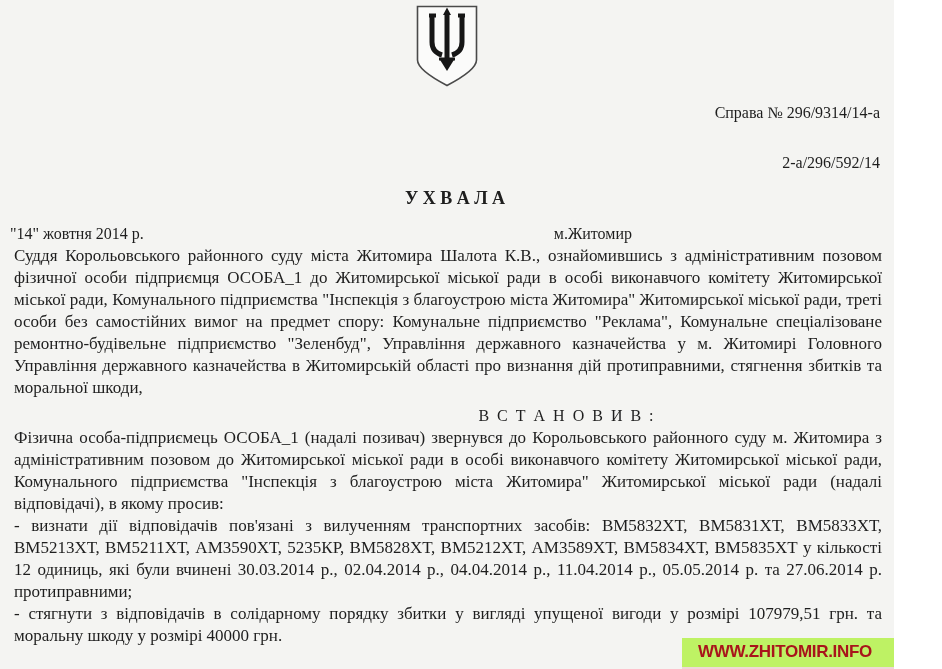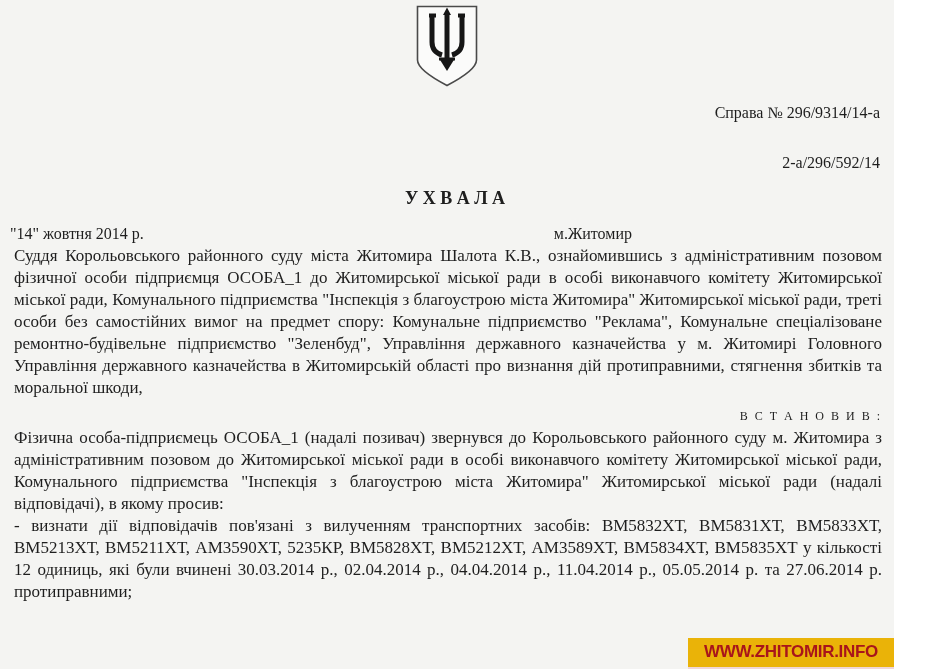--- a/index.html
+++ b/index.html
@@ -54,31 +54,31 @@
     line-height: 22px;
     text-align: justify;
   }
   .body-text p { margin: 0; }
   .p1 { margin-top: 16px; }
   .p2 { margin-top: 14px; }
   .p3 { margin-top: 12px; }
   .p4 { margin-top: 10px; }
   .section-heading {
     margin: 6px 0 0 238px;
-    font-size: 12px;
+    font-size: 16px;
     line-height: 22px;
     letter-spacing: 2px;
-    text-align: right;
+    text-align: center;
   }
   .watermark {
     position: absolute;
     right: 0;
     bottom: 0;
-    background: #eab308;
-    padding: 4px 16px 5px 16px;
+    background: #bef264;
+    padding: 4px 22px 5px 16px;
     font-family: "Liberation Sans", sans-serif;
     font-weight: bold;
     font-size: 17px;
     letter-spacing: -0.3px;
     border-bottom: 2px solid #efd6d6;
   }
 </style>
 </head>
 <body>
 
@@ -110,17 +110,18 @@
   <div class="date-row">
     <span>"14" жовтня 2014 р.</span>
     <span class="city">м.Житомир</span>
   </div>
 
   <div class="body-text">
     <p class="p1">Суддя Корольовського районного суду міста Житомира Шалота К.В., ознайомившись з адміністративним позовом фізичної особи підприємця ОСОБА_1 до Житомирської міської ради в особі виконавчого комітету Житомирської міської ради, Комунального підприємства "Інспекція з благоустрою міста Житомира" Житомирської міської ради, треті особи без самостійних вимог на предмет спору: Комунальне підприємство "Реклама", Комунальне спеціалізоване ремонтно-будівельне підприємство "Зеленбуд", Управління державного казначейства у м. Житомирі Головного Управління державного казначейства в Житомирській області про визнання дій протиправними, стягнення збитків та моральної шкоди,</p>
     <div class="section-heading">В С Т А Н О В И В :</div>
     <p class="p2">Фізична особа-підприємець ОСОБА_1 (надалі позивач) звернувся до Корольовського районного суду м. Житомира з адміністративним позовом до Житомирської міської ради в особі виконавчого комітету Житомирської міської ради, Комунального підприємства "Інспекція з благоустрою міста Житомира" Житомирської міської ради (надалі відповідачі), в якому просив:</p>
     <p class="p3">- визнати дії відповідачів пов'язані з вилученням транспортних засобів: ВМ5832ХТ, ВМ5831ХТ, ВМ5833ХТ, ВМ5213ХТ, ВМ5211ХТ, АМ3590ХТ, 5235КР, ВМ5828ХТ, ВМ5212ХТ, АМ3589ХТ, ВМ5834ХТ, ВМ5835ХТ у кількості 12 одиниць, які були вчинені 30.03.2014 р., 02.04.2014 р., 04.04.2014 р., 11.04.2014 р., 05.05.2014 р. та 27.06.2014 р. протиправними;</p>
+    <p class="p4">- стягнути з відповідачів в солідарному порядку збитки у вигляді упущеної вигоди у розмірі 107979,51 грн. та моральну шкоду у розмірі 40000 грн.</p>
   </div>
 
   <div class="watermark" style="color: rgb(168, 21, 27);">WWW.ZHITOMIR.INFO</div>
 
 </div>
 
 </body></html>

